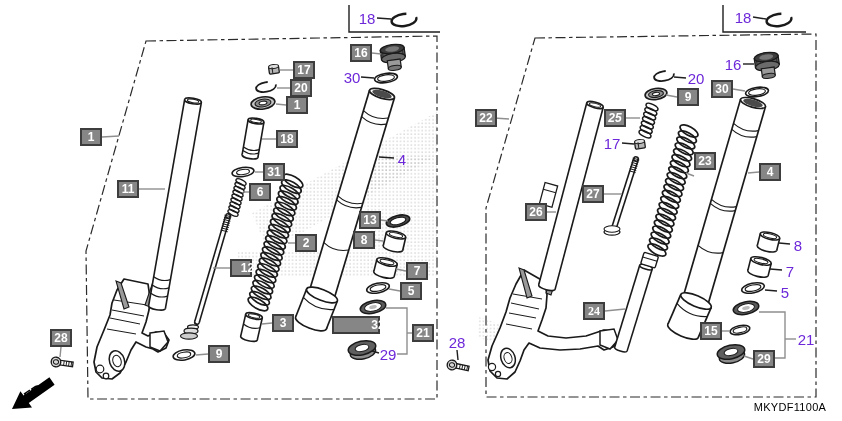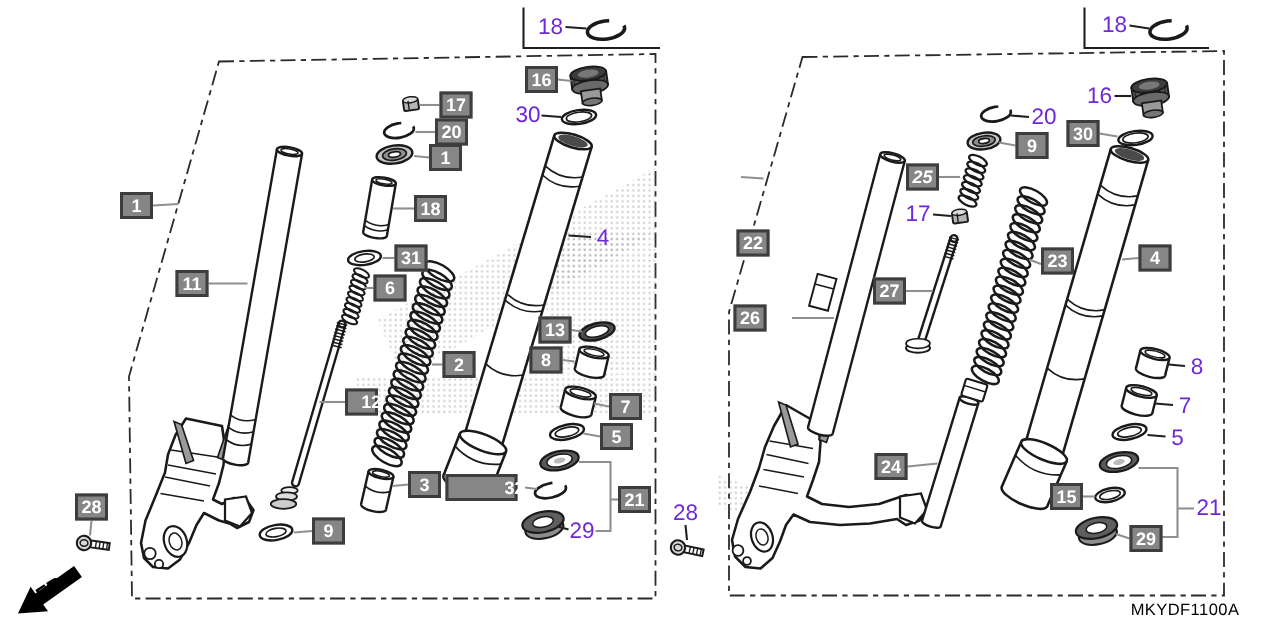--- a/index.html
+++ b/index.html
@@ -568,41 +568,41 @@
     <div class="callout callout-box" style="left: 128px; top: 189px; text-align: center;">11</div>
     <div class="callout callout-box" style="left: 304px; top: 70px;">17</div>
     <div class="callout callout-box" style="left: 301px; top: 88px;">20</div>
     <div class="callout callout-box" style="left: 297px; top: 105px;">1</div>
     <div class="callout callout-box" style="left: 287px; top: 139px;">18</div>
     <div class="callout callout-box" style="left: 274px; top: 172px;">31</div>
     <div class="callout callout-box" style="left: 260px; top: 192px;">6</div>
     <div class="callout callout-box" style="left: 306px; top: 243px;">2</div>
     <div class="callout callout-box" style="left: 241px; top: 268px; padding-left: 13px;">12</div>
     <div class="callout callout-box" style="left: 283px; top: 323px;">3</div>
-    <div class="callout callout-box" style="left: 321px; top: 325px; padding-left: 44px;">32</div>
+    <div class="callout callout-box" style="left: 356px; top: 325px; padding-left: 44px;">32</div>
     <div class="callout callout-box" style="left: 219px; top: 354px;">9</div>
     <div class="callout callout-box" style="left: 61px; top: 338px;">28</div>
     <div class="callout callout-box" style="left: 370px; top: 220px;">13</div>
     <div class="callout callout-box" style="left: 364px; top: 240px;">8</div>
     <div class="callout callout-box" style="left: 417px; top: 271px;">7</div>
     <div class="callout callout-box" style="left: 411px; top: 291px;">5</div>
     <div class="callout callout-box" style="left: 361px; top: 53px;">16</div>
     <div class="callout callout-box" style="left: 423px; top: 333px;">21</div>
     <div class="callout callout-plain" style="left: 352px; top: 77px;">30</div>
     <div class="callout callout-plain" style="left: 402px; top: 159px;">4</div>
     <div class="callout callout-plain" style="left: 367px; top: 18px;">18</div>
     <div class="callout callout-plain" style="left: 388px; top: 354px;">29</div>
-    <div class="callout callout-box" style="left: 502px; top: 118px; margin-top: 44px;">22</div>
-    <div class="callout callout-box" style="left: 500px; top: 212px;">26</div>
+    <div class="callout callout-box" style="left: 486px; top: 118px;">22</div>
+    <div class="callout callout-box" style="left: 536px; top: 212px;">26</div>
     <div class="callout callout-box" style="left: 593px; top: 194px;">27</div>
-    <div class="callout callout-box" style="left: 594px; top: 311px;">24</div>
+    <div class="callout callout-box" style="left: 594px; top: 311px; font-family: Liberation Serif, serif;">24</div>
     <div class="callout callout-box" style="left: 615px; top: 118px; font-style: italic;">25</div>
     <div class="callout callout-box" style="left: 688px; top: 97px;">9</div>
     <div class="callout callout-box" style="left: 722px; top: 89px;">30</div>
-    <div class="callout callout-box" style="left: 705px; top: 174px;">23</div>
+    <div class="callout callout-box" style="left: 705px; top: 161px;">23</div>
     <div class="callout callout-box" style="left: 770px; top: 172px;">4</div>
     <div class="callout callout-box" style="left: 711px; top: 331px; text-align: right;">15</div>
     <div class="callout callout-box" style="left: 764px; top: 359px;">29</div>
     <div class="callout callout-plain" style="left: 733px; top: 64px;">16</div>
     <div class="callout callout-plain" style="left: 612px; top: 143px;">17</div>
     <div class="callout callout-plain" style="left: 696px; top: 78px;">20</div>
     <div class="callout callout-plain" style="left: 743px; top: 17px;">18</div>
     <div class="callout callout-plain" style="left: 798px; top: 245px;">8</div>
     <div class="callout callout-plain" style="left: 790px; top: 271px;">7</div>
     <div class="callout callout-plain" style="left: 785px; top: 292px;">5</div>

